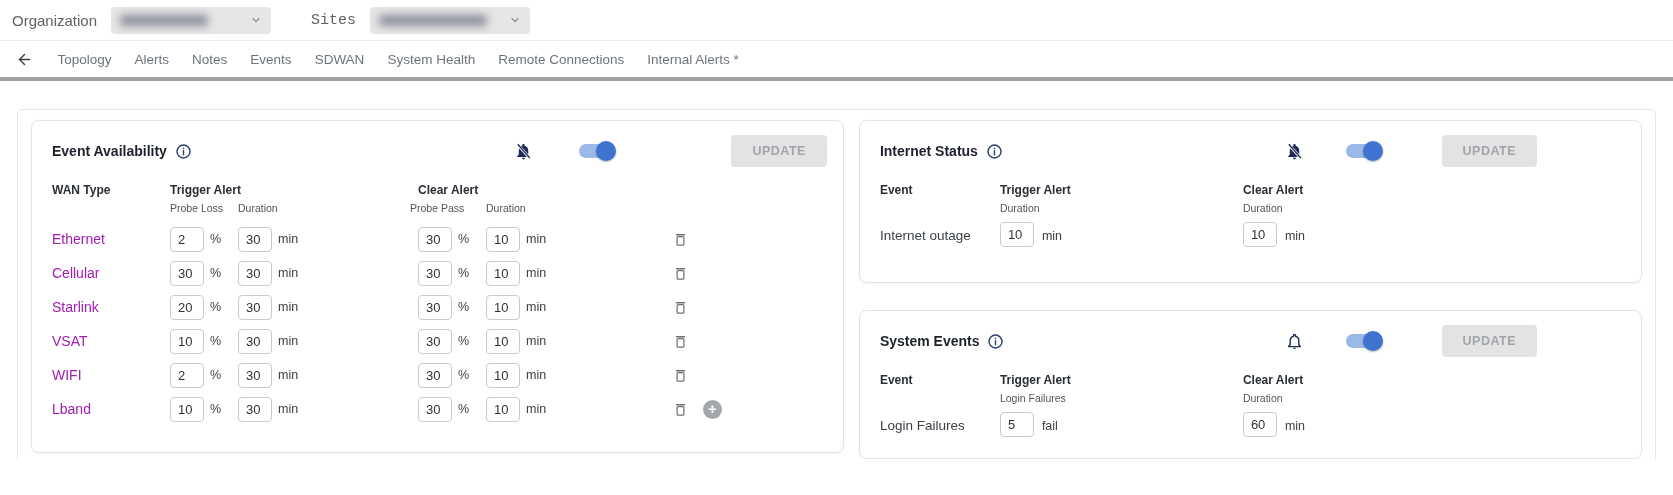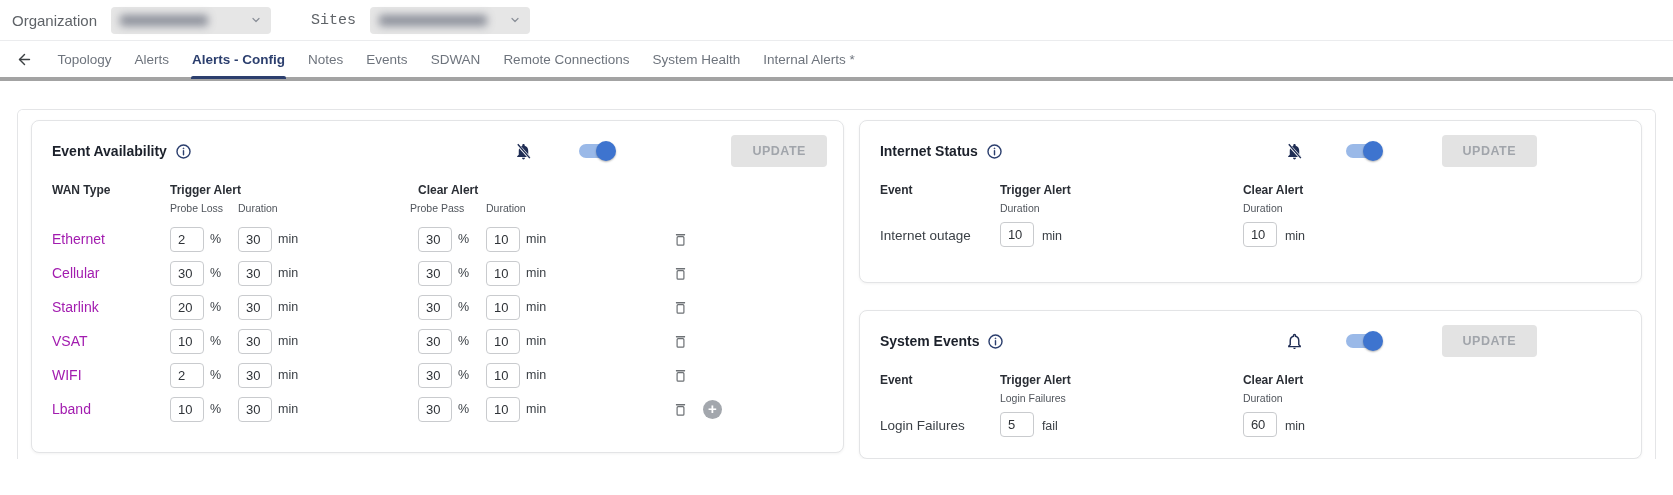--- a/index.html
+++ b/index.html
@@ -122,26 +122,25 @@
 
 <div class="tabbar">
   <span class="back-btn">
     <svg width="17" height="17" viewBox="0 0 24 24" fill="none" stroke="currentColor" stroke-width="2" stroke-linecap="round" stroke-linejoin="round">
         <path d="M19 12H5"></path>
         <path d="M12 19l-7-7 7-7"></path>
       </svg>
   </span>
   <span class="tab">Topology</span>
   <span class="tab">Alerts</span>
-  <span class="tab active">Alerts - Config</span>
   <span class="tab">Notes</span>
   <span class="tab">Events</span>
   <span class="tab">SDWAN</span>
+  <span class="tab">System Health</span>
   <span class="tab">Remote Connections</span>
-  <span class="tab">System Health</span>
   <span class="tab">Internal Alerts *</span>
 </div>
 
 <div class="panel">
 
   <div class="panel-body">
 
     <div class="card card-left">
       <div class="card-header">
         <span class="card-title">Event Availability</span>

